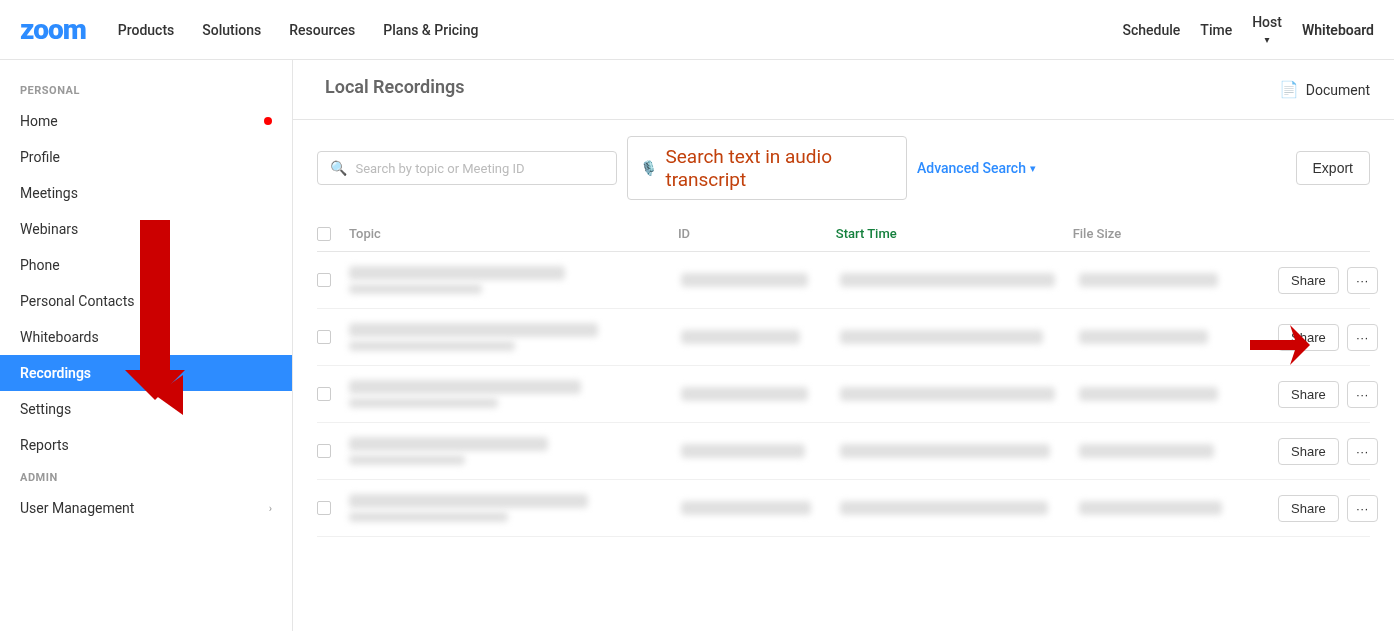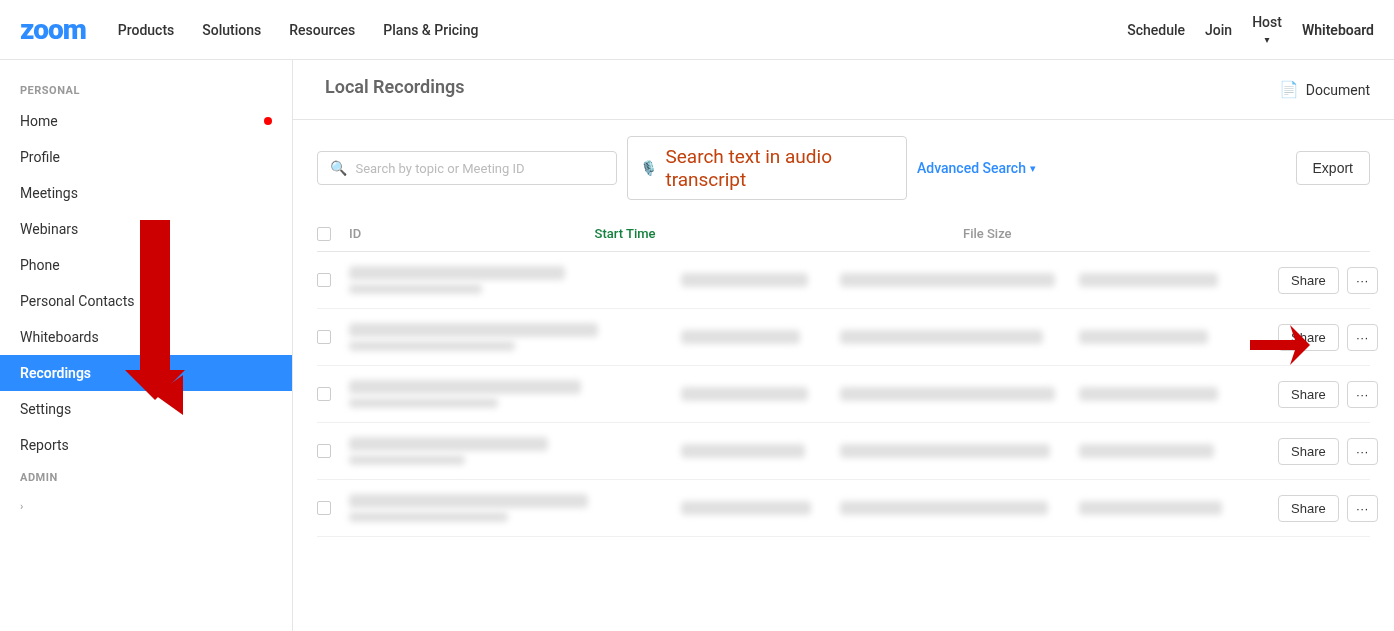--- a/index.html
+++ b/index.html
@@ -87,21 +87,21 @@
 <nav class="top-nav">
   <div class="top-nav-logo">zoom</div>
   <div class="top-nav-links">
     <a class="top-nav-link">Products</a>
     <a class="top-nav-link">Solutions</a>
     <a class="top-nav-link">Resources</a>
     <a class="top-nav-link">Plans &amp; Pricing</a>
   </div>
   <div class="top-nav-actions">
     <span class="top-nav-action">Schedule</span>
-    <span class="top-nav-action">Join</span>
+    <span class="top-nav-action">Time</span>
     <span class="top-nav-action host">
       <span>Host</span>
       <span class="chevron-down">▾</span>
     </span>
     <span class="top-nav-action whiteboard">Whiteboard</span>
   </div>
 </nav>
 
 <div class="main-layout">
 
@@ -136,20 +136,21 @@
     <div class="sidebar-item">
       <span class="sidebar-item-label">Settings</span>
     </div>
     <div class="sidebar-item">
       <span class="sidebar-item-label">Reports</span>
     </div>
 
     <div class="sidebar-section-label">ADMIN</div>
 
     <div class="sidebar-item">
+      <span class="sidebar-item-label">User Management</span>
       <span class="sidebar-chevron">›</span>
     </div>
   </aside>
 
   <div class="content" style="position:relative;">
 
     <div class="tabs-bar">
       <div class="tab">Local Recordings</div>
       <div class="tab-spacer"></div>
       <div class="doc-link">
@@ -172,20 +173,21 @@
         <span style="font-size:11px;">▾</span>
       </div>
       <button class="export-btn">Export</button>
     </div>
 
     <div class="table-container">
       <div class="table-header">
         <div class="th-checkbox">
           <div class="checkbox-square"></div>
         </div>
+        <div class="th-topic">Topic</div>
         <div class="th-id">ID</div>
         <div class="th-start">Start Time</div>
         <div class="th-size">File Size</div>
         <div class="th-actions"></div>
       </div>
 
       <div class="table-row" id="row1">
         <div class="td-checkbox">
           <div class="checkbox-square"></div>
         </div>

